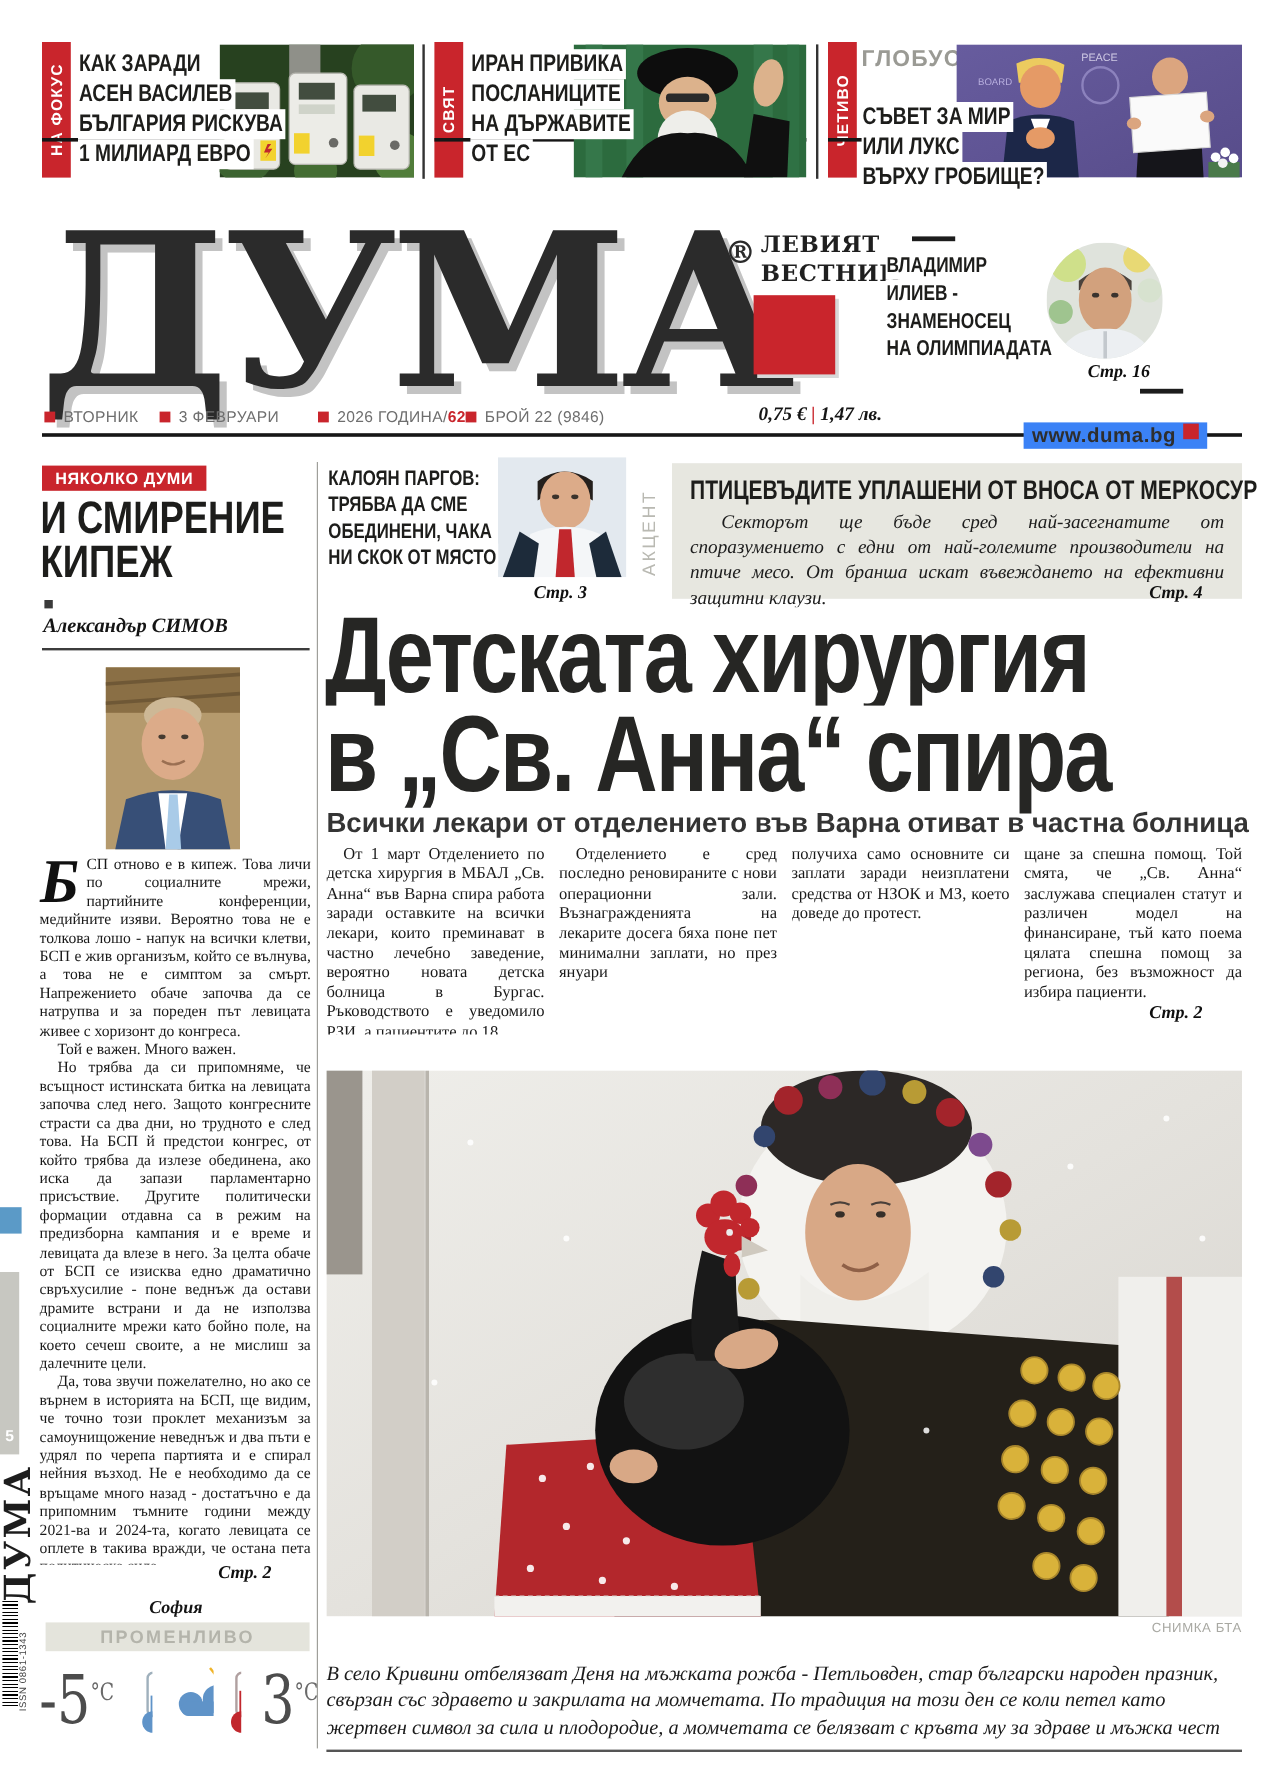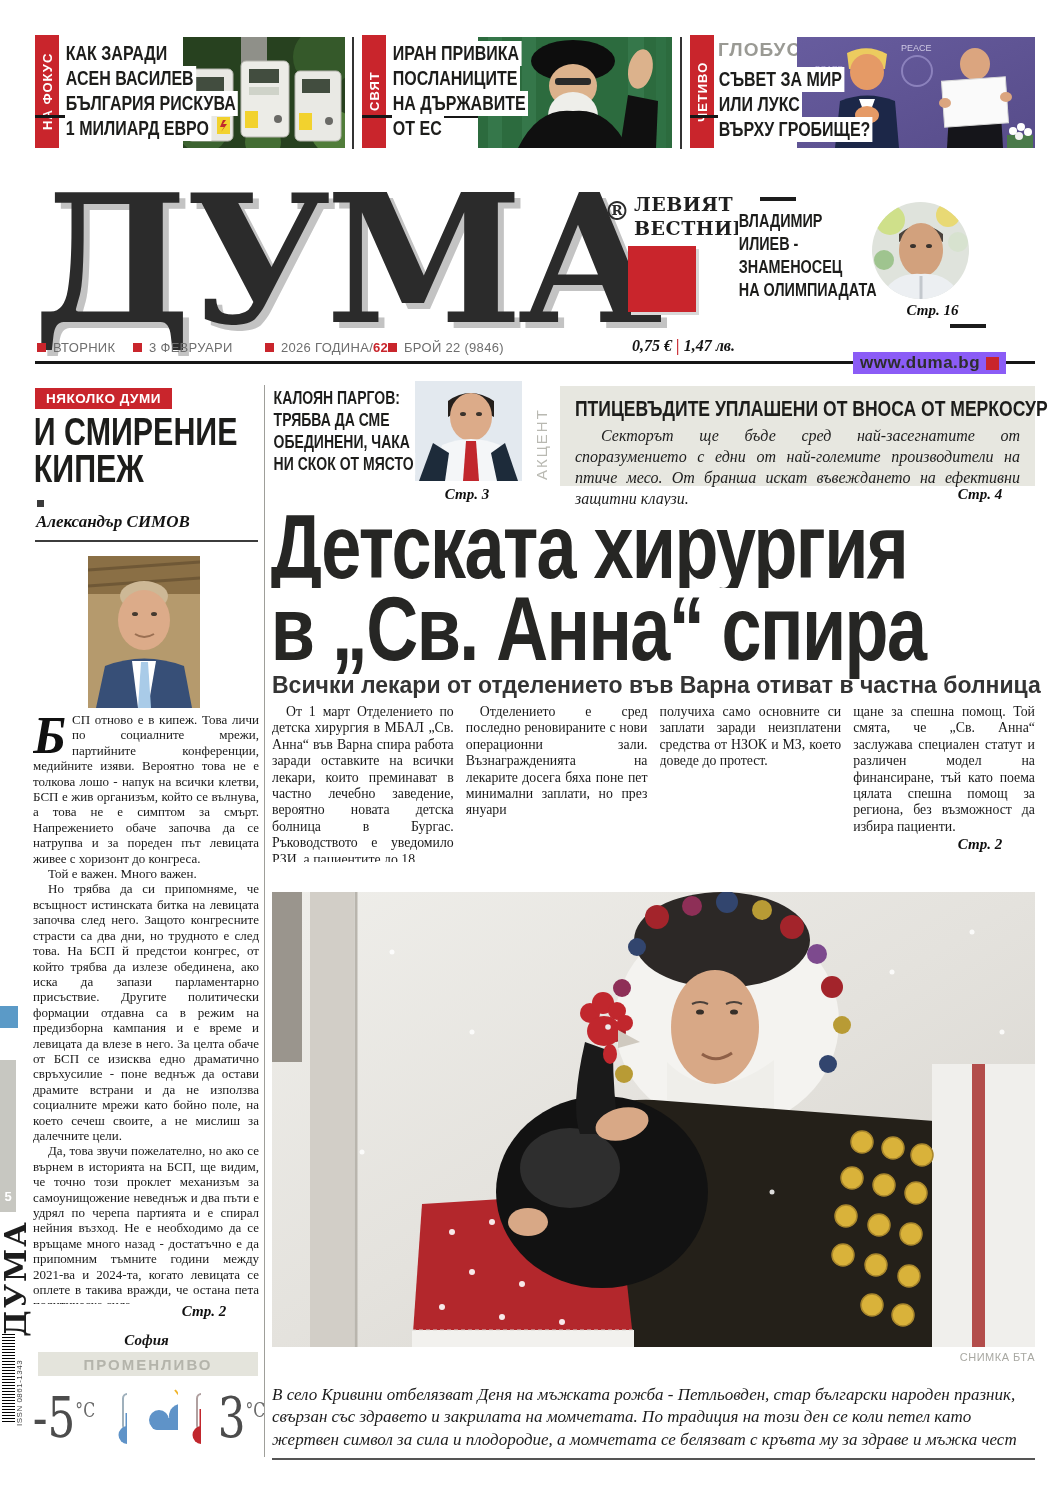--- a/index.html
+++ b/index.html
@@ -26,22 +26,22 @@
   .reg{position:absolute;font:700 26px "DejaVu Serif",serif;color:#2b2b2b}
   .tagline{position:absolute;font:700 19px "DejaVu Serif",serif;color:#1f1f1f;letter-spacing:.5px;line-height:24px}
   .redsq-big{position:absolute;background:#c9252c;box-shadow:3px 3px 0 #d8d8d8}
   .dash{position:absolute;background:#1c1c1c}
   .ilines .cl{font-size:18px;line-height:23px}
   .circphoto{position:absolute;border-radius:50%;overflow:hidden}
   .dl{position:absolute;font:13px "Liberation Sans",sans-serif;color:#6e6e6e;letter-spacing:.3px;display:flex;align-items:center;white-space:nowrap}
   .rsq{width:9px;height:9px;background:#c9252c;display:inline-block;margin-right:7px;flex:none}
   .red{color:#c9252c;font-weight:700}
   .price{position:absolute;font:italic 700 16px "Liberation Serif",serif;color:#151515;text-align:right}
-  .site{position:absolute;background:#8b5cf6;padding:1px 7px;font:800 17px "Liberation Sans",sans-serif;
-      color:#2e2e2e;letter-spacing:.5px;z-index:4;display:flex;align-items:center;gap:6px}
+  .site{position:absolute;background:#3b82f6;padding:1px 7px;font:800 17px "Liberation Sans",sans-serif;
+      color:#2e2e2e;letter-spacing:.5px;z-index:4;display:flex;gap:6px}
   .site .sq{width:13px;height:13px;background:#c9252c;flex:none}
   
   .rubric{position:absolute;background:#c9252c;color:#fff;font:700 13.5px "Liberation Sans",sans-serif;
       padding:3px 11px;letter-spacing:.5px}
   .optitle .cl{font-size:38px;line-height:37px}
   .bullet{position:absolute;width:7px;height:7px;background:#3a3a3a}
   .author{position:absolute;font:italic 700 17px "Liberation Serif",serif;color:#141414}
   .opbody{position:absolute;font:13px/15.4px "Liberation Serif",serif;color:#191919;text-align:justify;overflow:hidden}
   .opbody p{text-indent:15px}
   .opbody p.first{text-indent:0}
@@ -194,21 +194,21 @@
     </svg>
     <div class="glob" style="left:28px;top:2px">
       <span>ГЛОБУС</span>
       <svg width="26" height="26" viewBox="0 0 26 26">
         <circle cx="13" cy="13" r="11" fill="#fff" stroke="#9a9a94" stroke-width="2"></circle>
         <ellipse cx="13" cy="13" rx="5" ry="11" fill="none" stroke="#9a9a94"></ellipse>
         <line x1="2" y1="13" x2="24" y2="13" stroke="#9a9a94"></line>
         <rect x="9" y="9" width="8" height="8" fill="#c9252c"></rect>
       </svg>
     </div>
-    <div class="thead" style="left:28px;top:32px">
+    <div class="thead" style="left:28px;top:50px">
       <span class="line"><span class="cl">СЪВЕТ ЗА МИР</span></span>
       <span class="line"><span class="cl">ИЛИ ЛУКС</span></span>
       <span class="line"><span class="cl">ВЪРХУ ГРОБИЩЕ?</span></span>
     </div>
   </div>
   <div class="rule" style="left:690px;top:115px;width:345px;height:3px"></div>
   <div class="pref" style="left:925px;top:122px;width:110px">Стр. 9</div>
 
   <div class="logo" style="left:33px;top:185px">ДУМА</div>
   <div class="reg" style="left:604px;top:196px">®</div>
@@ -355,21 +355,21 @@
   <div class="thead pglines" style="left:272px;top:387px">
     <span class="line"><span class="cl">КАЛОЯН ПАРГОВ:</span></span>
     <span class="line"><span class="cl">ТРЯБВА ДА СМЕ</span></span>
     <span class="line"><span class="cl">ОБЕДИНЕНИ, ЧАКА</span></span>
     <span class="line"><span class="cl">НИ СКОК ОТ МЯСТО</span></span>
   </div>
   <div class="pref" style="left:412px;top:486px;width:110px">Стр. 3</div>
 
   <div class="akcent" style="left:528px;top:390px;width:26px;height:90px">АКЦЕНТ</div>
 
-  <div class="merc" style="left:560px;top:386px;width:475px;height:100px">
+  <div class="merc" style="left:560px;top:386px;width:475px;height:113px">
     <span class="cl">ПТИЦЕВЪДИТЕ УПЛАШЕНИ ОТ ВНОСА ОТ МЕРКОСУР</span>
     <p>Секторът ще бъде сред най-засегнатите от споразумението с едни от най-големите производители на птиче месо. От бранша искат въвеждането на ефективни защитни клаузи.</p>
   </div>
   <div class="pref" style="left:925px;top:486px;width:110px">Стр. 4</div>
 
   <div class="thead mhl" style="left:270px;top:506px">
     <span class="line"><span class="cl">Детската хирургия</span></span>
     <span class="line"><span class="cl">в „Св. Анна“ спира</span></span>
   </div>
   <div class="subhead" style="left:272px;top:672px">Всички лекари от отделението във Варна отиват в частна болница</div>

